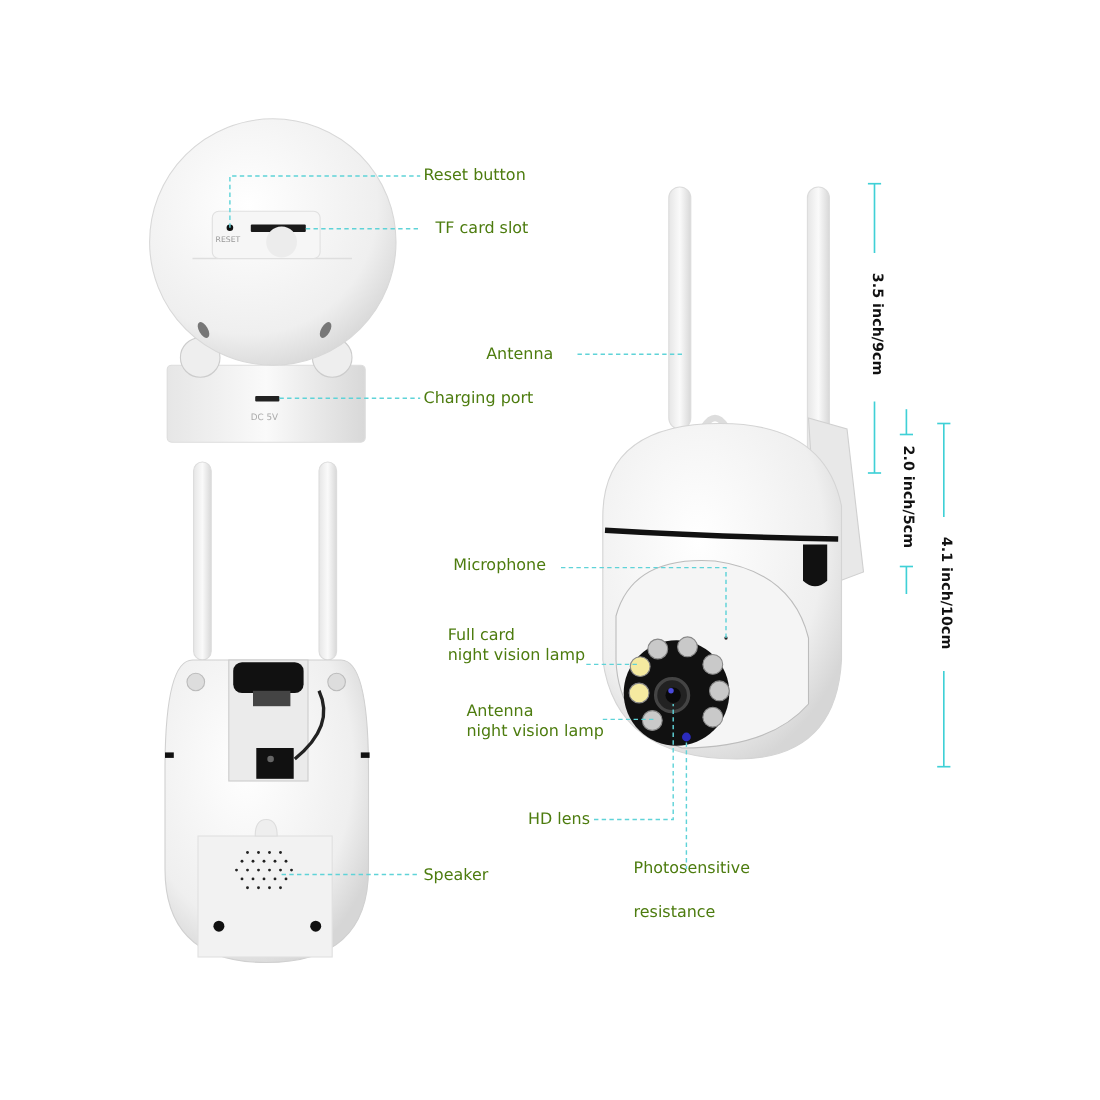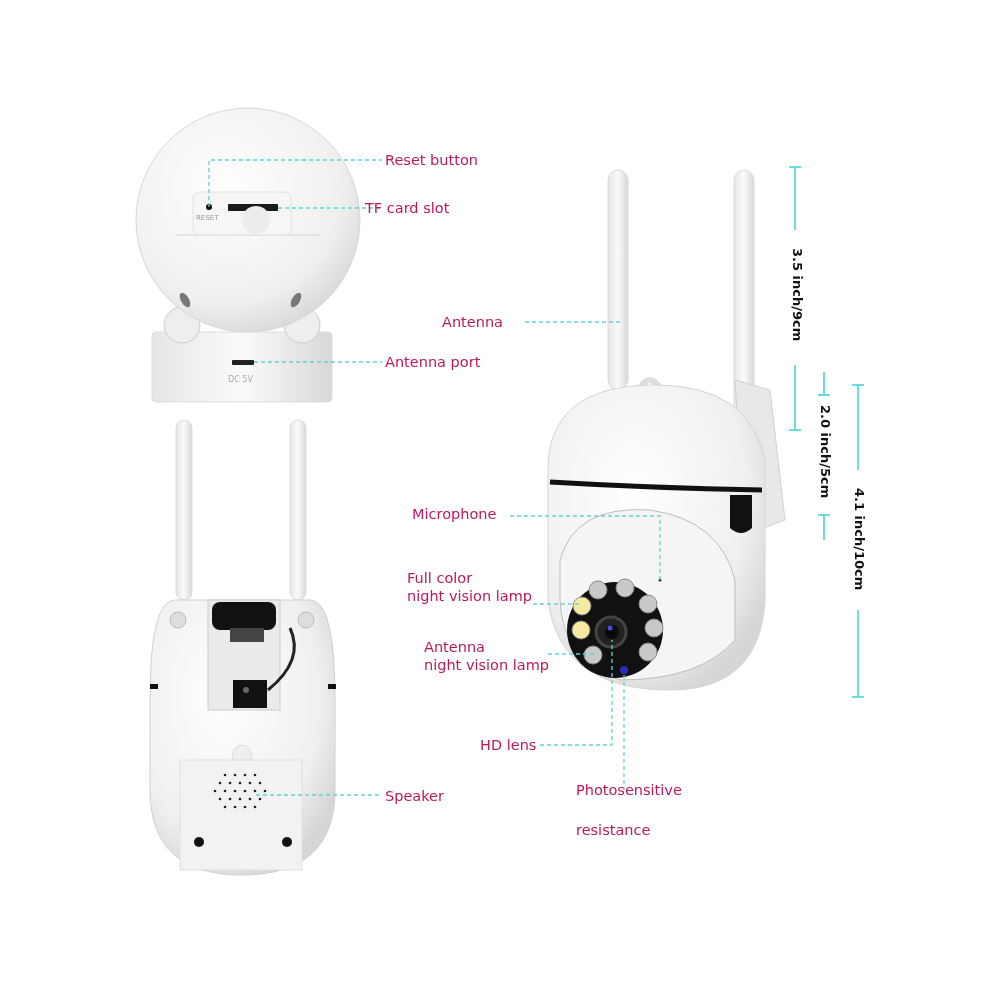--- a/index.html
+++ b/index.html
@@ -1,17 +1,17 @@
 <!DOCTYPE html>
 <html><head>
 <meta charset="utf-8">
 <style>
   html,body{margin:0;padding:0;background:#fff;}
   body{width:1000px;height:1000px;position:relative;overflow:hidden;font-family:"DejaVu Sans","Liberation Sans",sans-serif;}
-  .lbl{position:absolute;font-size:14.5px;color:#be185d;line-height:18px;white-space:nowrap;}
+  .lbl{position:absolute;font-size:14.5px;color:#4d7c0f;line-height:18px;white-space:nowrap;}
   .vlbl{position:absolute;font-size:13px;color:#111;font-weight:bold;white-space:nowrap;transform-origin:left top;transform:rotate(90deg);}
   svg.art{position:absolute;left:0;top:0;}
 </style>
 </head>
 <body>
 
 <svg class="art" width="1000" height="1000" viewBox="0 0 1000 1000">
   <defs>
     <radialGradient id="g1" cx="40%" cy="35%" r="70%">
       <stop offset="0%" stop-color="#ffffff"></stop>
@@ -144,25 +144,25 @@
     <line x1="824" y1="515" x2="824" y2="540"></line>
     <line x1="818" y1="515" x2="830" y2="515"></line>
     <line x1="858" y1="385" x2="858" y2="470"></line>
     <line x1="852" y1="385" x2="864" y2="385"></line>
     <line x1="858" y1="610" x2="858" y2="697"></line>
     <line x1="852" y1="697" x2="864" y2="697"></line>
   </g>
 </svg>
 
 <div class="lbl" style="left:385px;top:151px;">Reset button</div>
-<div class="lbl" style="left:365px;top:199px;">TF card slot</div>
-<div class="lbl" style="left:385px;top:353px;">Antenna port</div>
+<div class="lbl" style="left:396px;top:199px;">TF card slot</div>
+<div class="lbl" style="left:385px;top:353px;">Charging port</div>
 <div class="lbl" style="left:442px;top:313px;">Antenna</div>
 <div class="lbl" style="left:412px;top:505px;">Microphone</div>
-<div class="lbl" style="left:407px;top:569px;">Full color</div>
+<div class="lbl" style="left:407px;top:569px;">Full card</div>
 <div class="lbl" style="left:407px;top:587px;">night vision lamp</div>
 <div class="lbl" style="left:424px;top:638px;">Antenna</div>
 <div class="lbl" style="left:424px;top:656px;">night vision lamp</div>
 <div class="lbl" style="left:480px;top:736px;">HD lens</div>
 <div class="lbl" style="left:576px;top:781px;">Photosensitive</div>
 <div class="lbl" style="left:576px;top:821px;text-align:right;">resistance</div>
 <div class="lbl" style="left:385px;top:787px;text-align:right;">Speaker</div>
 
 <div class="vlbl" style="left:805px;top:248px;">3.5 inch/9cm</div>
 <div class="vlbl" style="left:833px;top:405px;">2.0 inch/5cm</div>

